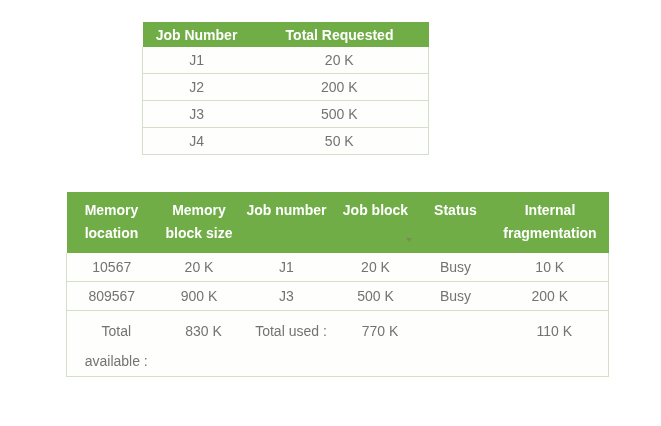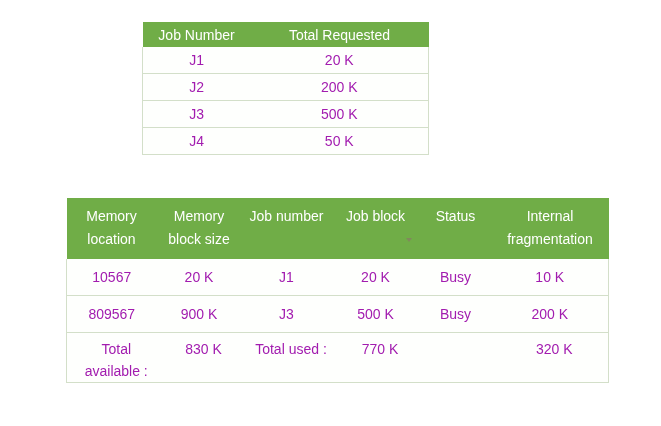--- a/index.html
+++ b/index.html
@@ -17,56 +17,56 @@
   }
   table {
     border-collapse: collapse;
     table-layout: fixed;
     position: absolute;
   }
   
   th {
     background: #70ad47;
     color: #ffffff;
-    font-weight: normal;
+    font-weight: bold;
     font-size: 14px;
     text-align: center;
     padding: 0 2px;
     border: none;
   }
   td {
-    color: #a21caf;
+    color: #737373;
     font-size: 14px;
     text-align: center;
     padding: 0 2px;
     border-bottom: 1px solid #d3dfc9;
     background: #fefffd;
   }
   tbody td:first-child { border-left: 1px solid #d3dfc9; }
   tbody td:last-child  { border-right: 1px solid #d3dfc9; }
 
   
   #jobs-table { left: 142px; top: 22px; width: 286px; }
   #jobs-table th { height: 25px; }
   #jobs-table td { height: 26px; }
 
   
-  #memory-table { left: 66px; top: 198px; width: 542px; }
+  #memory-table { left: 66px; top: 192px; width: 542px; }
   #memory-table th {
     height: 54px;
     vertical-align: top;
     padding-top: 7px;
     line-height: 23px;
   }
-  #memory-table td { height: 36px; }
+  #memory-table td { height: 28px; }
   #memory-table tr.total-row td {
     height: 38px;
     vertical-align: top;
     padding-top: 5px;
-    line-height: 22px;
+    line-height: 30px;
     padding-left: 11px;
   }
 
   
   #smudge {
     position: absolute;
     left: 406px;
     top: 238px;
     width: 0;
     height: 0;
@@ -147,19 +147,19 @@
         <td>500 K</td>
         <td>Busy</td>
         <td>200 K</td>
       </tr>
       <tr class="total-row">
         <td>Total available :</td>
         <td>830 K</td>
         <td>Total used :</td>
         <td>770 K</td>
         <td></td>
-        <td>320 K</td>
+        <td>110 K</td>
       </tr>
     </tbody>
   </table>
 
   <span id="smudge"></span>
 </div>
 
 </body></html>

